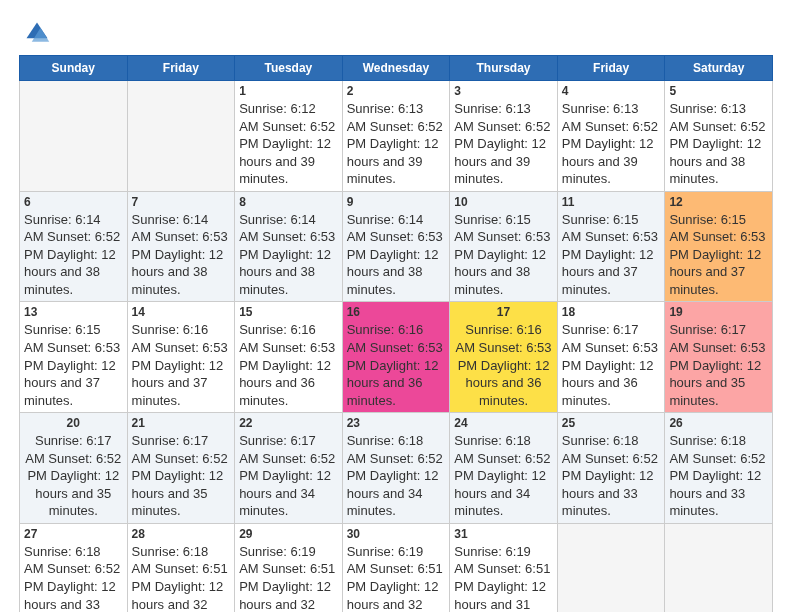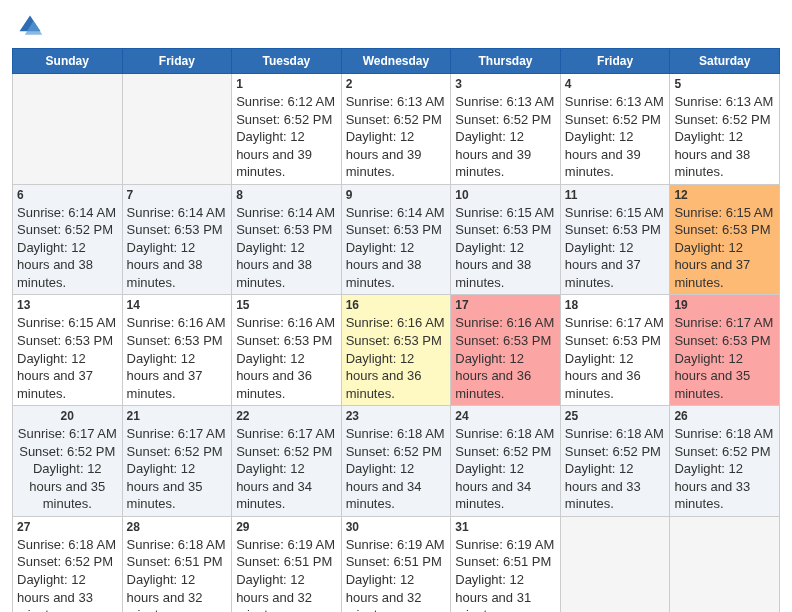--- a/index.html
+++ b/index.html
@@ -6,21 +6,21 @@
     body {
       width: 792px;
       height: 612px;
       font-family: Arial, sans-serif;
       background: #fff;
       overflow: hidden;
     }
     .page {
       width: 792px;
       height: 612px;
-      padding: 12px;
+      padding: 19px;
       display: flex;
       flex-direction: column;
     }
     .header {
       display: flex;
       justify-content: space-between;
       align-items: flex-start;
       margin-bottom: 8px;
       padding: 0 4px;
     }
@@ -239,27 +239,27 @@
             <div class="cell-info">Sunrise: 6:16 AM
 Sunset: 6:53 PM
 Daylight: 12 hours and 37 minutes.</div>
           </td>
           <td class="cal-cell" style="background: rgb(255, 255, 255);">
             <span class="day-num">15</span>
             <div class="cell-info">Sunrise: 6:16 AM
 Sunset: 6:53 PM
 Daylight: 12 hours and 36 minutes.</div>
           </td>
-          <td class="cal-cell" style="background: #fef9c3;">
+          <td class="cal-cell" style="background: #ec4899;">
             <span class="day-num">16</span>
             <div class="cell-info">Sunrise: 6:16 AM
 Sunset: 6:53 PM
 Daylight: 12 hours and 36 minutes.</div>
           </td>
-          <td class="cal-cell" style="background: #fca5a5;">
+          <td class="cal-cell" style="background: #fde047; text-align: center;">
             <span class="day-num">17</span>
             <div class="cell-info">Sunrise: 6:16 AM
 Sunset: 6:53 PM
 Daylight: 12 hours and 36 minutes.</div>
           </td>
           <td class="cal-cell" style="background: rgb(255, 255, 255);">
             <span class="day-num">18</span>
             <div class="cell-info">Sunrise: 6:17 AM
 Sunset: 6:53 PM
 Daylight: 12 hours and 36 minutes.</div>

